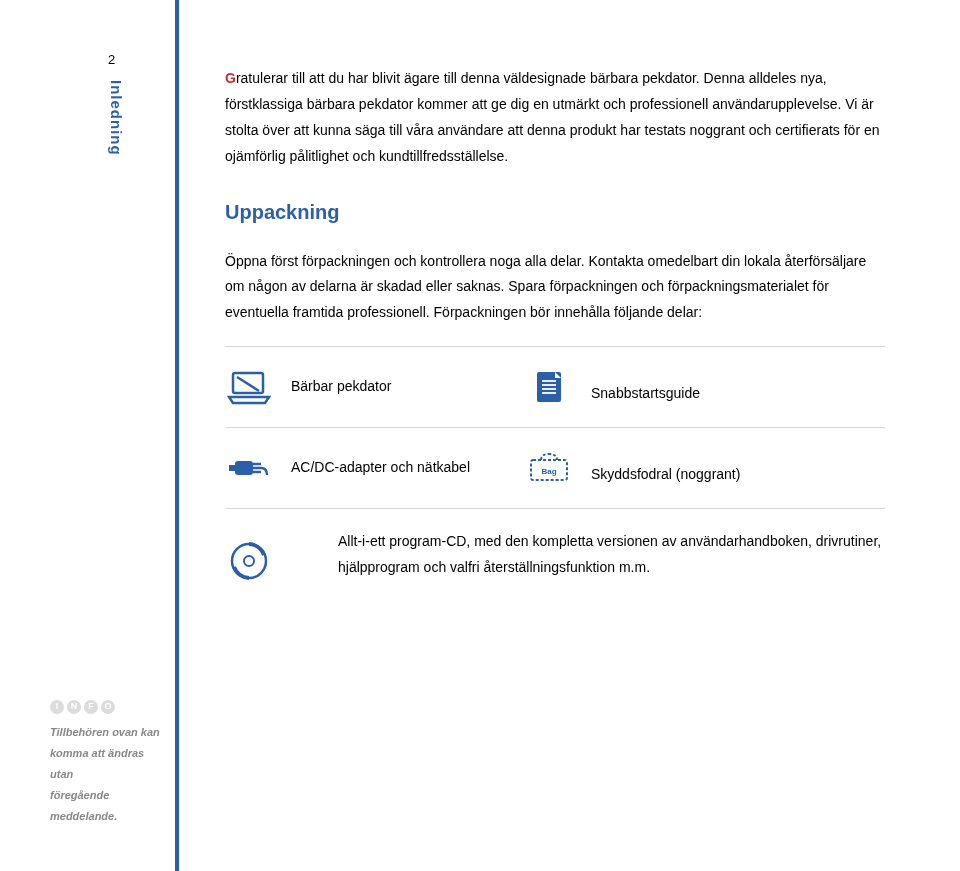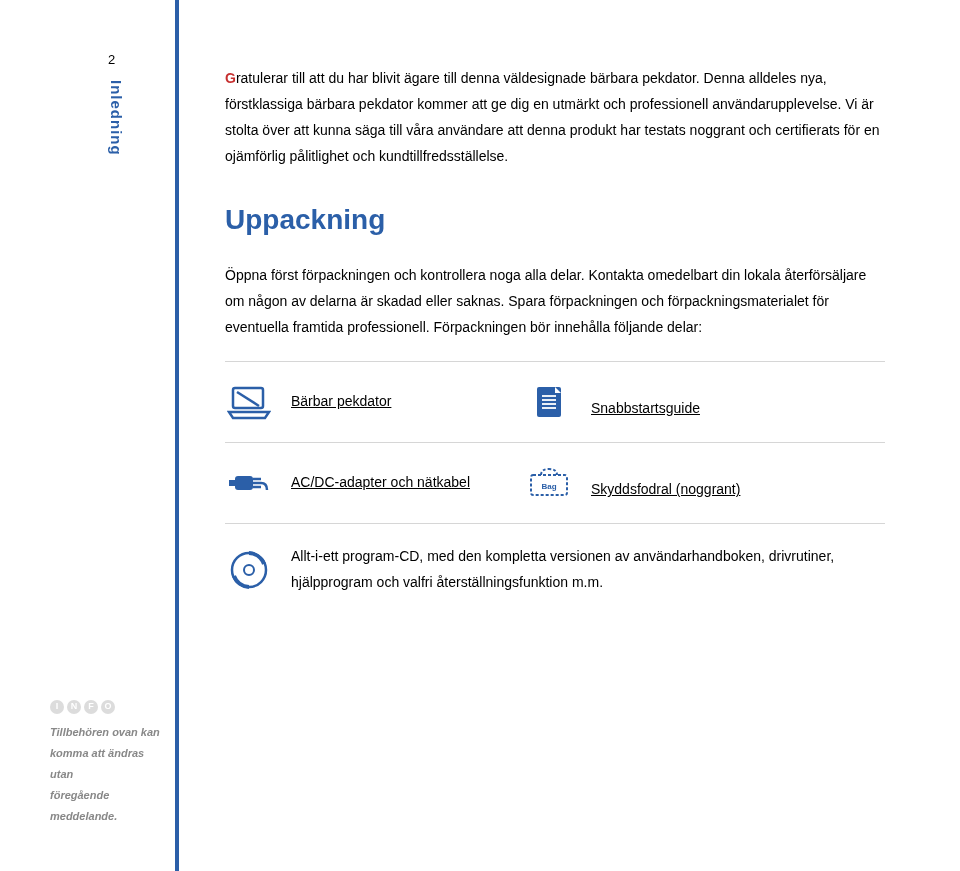--- a/index.html
+++ b/index.html
@@ -45,38 +45,37 @@
     font-size: 14px;
     line-height: 1.85;
     color: #000;
   }
   .intro .initial {
     color: #c62f2f;
     font-weight: bold;
   }
   .section-title {
     color: #2b5fa8;
-    font-size: 28px;
+    font-size: 20px;
     font-weight: bold;
     margin-top: 24px;
     margin-bottom: 18px;
   }
   .items {
     margin-top: 20px;
   }
   hr.divider {
     border: none;
     border-top: 1px solid #d6d6d6;
     margin: 0;
   }
   .item-row {
     display: flex;
     align-items: center;
     padding: 20px 0;
-    text-decoration: underline;
   }
   .icon-box {
     width: 48px;
     height: 40px;
     flex-shrink: 0;
     display: flex;
     align-items: center;
     justify-content: center;
   }
   .item-col1 {
@@ -88,22 +87,23 @@
     flex: 1;
     display: flex;
     align-items: flex-end;
   }
   .item-label {
     margin-left: 18px;
     font-size: 14px;
   }
   .item-full {
     display: flex;
-    align-items: center;
+    align-items: flex-end;
     padding: 20px 0;
+    gap: 47px;
   }
   .item-full .item-text {
     margin-left: 18px;
     font-size: 14px;
     line-height: 1.85;
   }
   .info-box {
     position: absolute;
     left: 50px;
     top: 700px;

